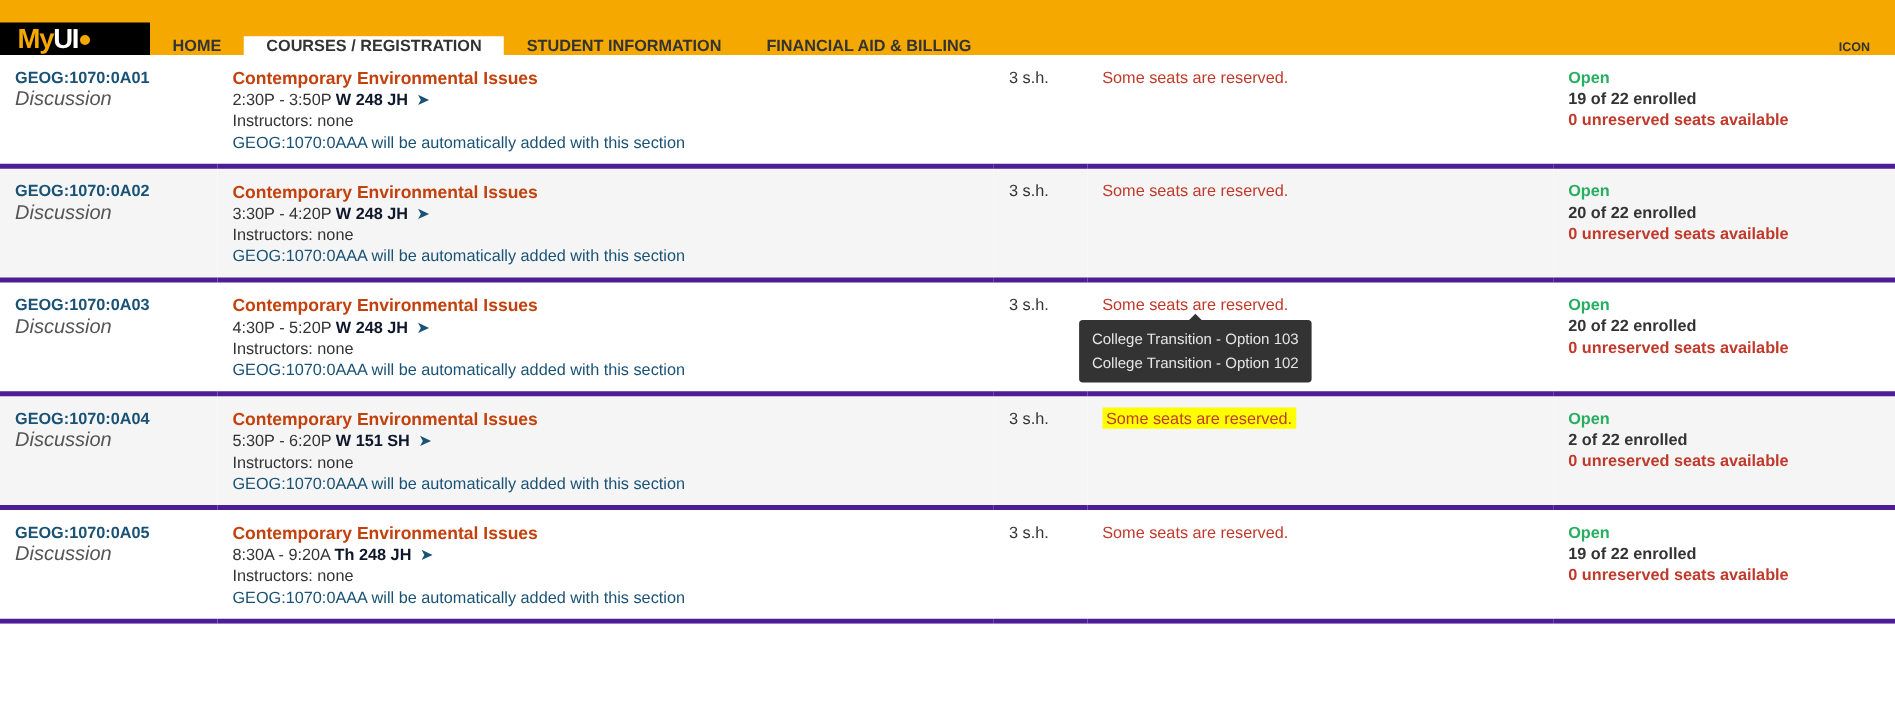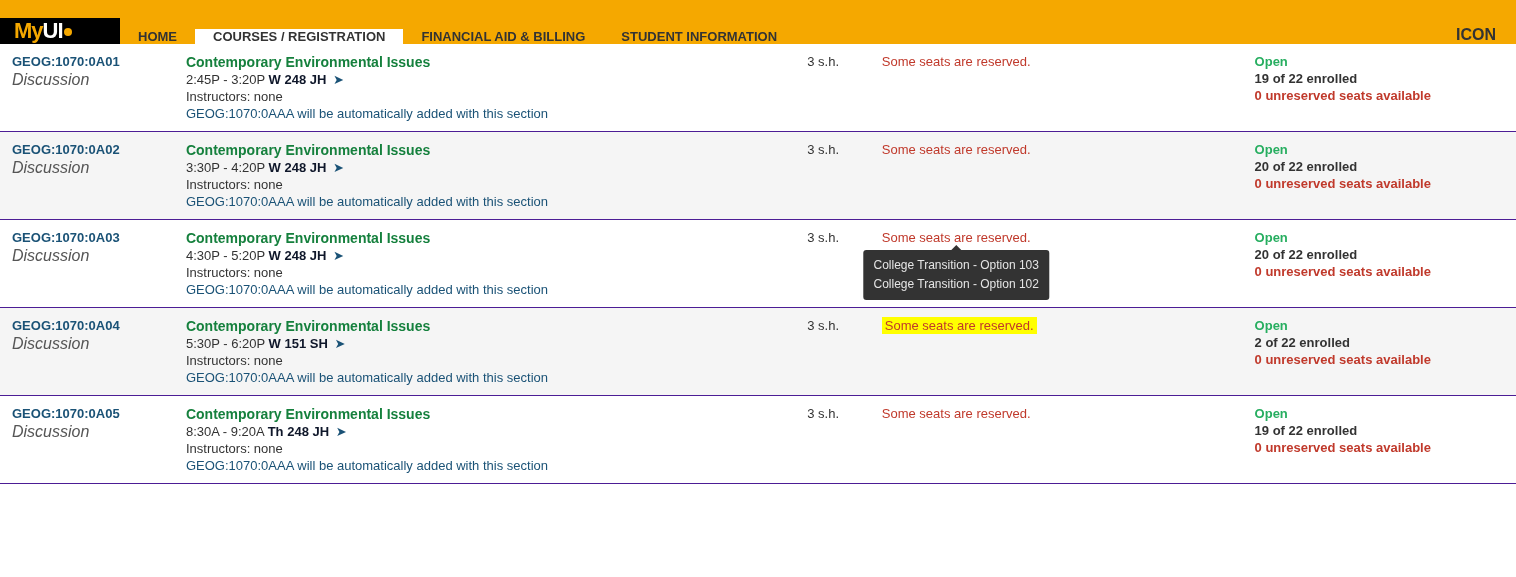--- a/index.html
+++ b/index.html
@@ -66,33 +66,33 @@
       transform: translateX(-50%);
       border-left: 8px solid transparent;
       border-right: 8px solid transparent;
       border-top: 8px solid #fff;
     }
     .navbar-icon {
       margin-left: auto;
       display: flex;
       align-items: center;
       padding: 0 20px;
-      font-size: 16px;
+      font-size: 10px;
       font-weight: bold;
       color: #333;
       cursor: pointer;
     }
 
     
     .course-table {
       width: 100%;
       border-collapse: collapse;
     }
     .course-row {
-      border-bottom: 1px solid #4c1d95;
+      border-bottom: 4px solid #4c1d95;
     }
     .course-row:nth-child(even) {
       background: #f5f5f5;
     }
     .course-row:nth-child(odd) {
       background: #fff;
     }
     .course-row td {
       padding: 10px 12px;
       vertical-align: top;
@@ -107,21 +107,21 @@
     }
     .course-type {
       color: #555;
       font-style: italic;
       font-size: 16px;
       margin-top: 2px;
     }
     .course-title {
       font-weight: bold;
       font-size: 14px;
-      color: #15803d;
+      color: #c2410c;
     }
     .course-time {
       font-size: 13px;
       color: #333;
       margin-top: 2px;
     }
     .course-time .day-room {
       color: #0f172a;
       font-weight: bold;
     }
@@ -212,38 +212,38 @@
 </head>
 <body>
 
 <nav class="navbar">
   <div class="navbar-logo">
     My<span class="logo-ui">UI</span><span class="logo-dot"></span>
   </div>
   <div class="nav-items">
     <div class="nav-item">HOME</div>
     <div class="nav-item active">COURSES / REGISTRATION</div>
+    <div class="nav-item">STUDENT INFORMATION</div>
     <div class="nav-item">FINANCIAL AID &amp; BILLING</div>
-    <div class="nav-item">STUDENT INFORMATION</div>
   </div>
   <div class="navbar-icon">ICON</div>
 </nav>
 
 <table class="course-table">
   <tbody>
 
     <tr class="course-row">
       <td class="col-id">
         <a class="course-id" href="#">GEOG:1070:0A01</a>
         <div class="course-type">Discussion</div>
       </td>
       <td class="col-info">
         <div class="course-title">Contemporary Environmental Issues</div>
         <div class="course-time">
-          <span>2:45P - 3:20P</span>
+          <span>2:30P - 3:50P</span>
           <span class="day-room"> <span>W</span> <span>248 JH</span></span>
           <span class="nav-arrow">➤</span>
         </div>
         <div class="course-instructor">Instructors: none</div>
         <div class="course-auto">GEOG:1070:0AAA will be automatically added with this section</div>
       </td>
       <td class="col-credit">
         <span class="credit-hours">3 s.h.</span>
       </td>
       <td class="col-seats">

